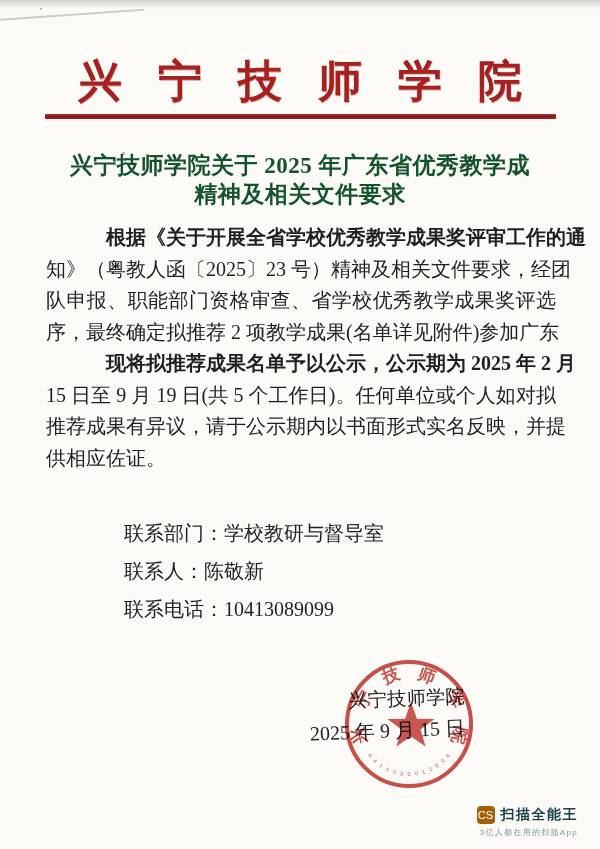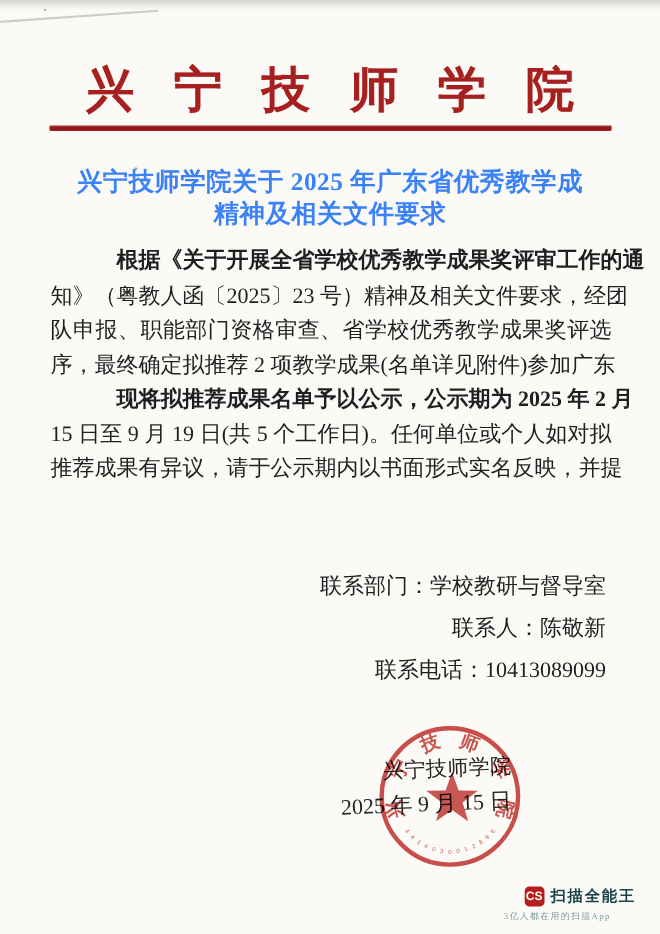--- a/index.html
+++ b/index.html
@@ -32,36 +32,36 @@
   .rule {
     position:absolute; top:114px; left:45px; right:44px; height:5px;
     background:linear-gradient(180deg,#b03437 0%, #8d1517 45%, #a02023 100%);
     border-radius:1px;
   }
 
   
   .doc-title {
     position:absolute; top:151px; left:35px; right:35px;
     text-align:center; font-size:23px; font-weight:bold;
-    line-height:29px; color:#3b82f6; letter-spacing:0.5px;
+    line-height:29px; color:#14532d; letter-spacing:0.5px;
   }
 
   
   .body-text {
     position:absolute; top:222px; left:46px; width:510px;
     font-size:20px; line-height:31.5px; color:#1f1f1f;
   }
   .bline { text-align:justify; text-align-last:justify; white-space:nowrap; }
   .bline.end { text-align-last:left; white-space:normal; }
   .bline.indent { text-indent:60px;font-weight:bold; }
 
   
   .contacts {
-    position:absolute; top:514px; left:41px; width:510px;
-    font-size:20px; line-height:38px; color:#1f1f1f;text-align:right;
+    position:absolute; top:514px; left:64px; width:510px;
+    font-size:20px; line-height:38px; color:#1f1f1f;
   }
   .contact-line { padding-left:60px; }
 
   
   .signature {
     position:absolute; left:0; top:0; width:600px; height:849px;
     transform:rotate(-2.3deg); transform-origin:400px 720px;
     mix-blend-mode:multiply; pointer-events:none;
   }
   .sig-org {
@@ -76,32 +76,32 @@
   
   .seal {
     position:absolute; left:330px; top:650px;
     mix-blend-mode:multiply; opacity:0.9;
   }
 
   
   .watermark { position:absolute; top:806px; right:22px; width:120px; }
   .wm-row { display:flex; align-items:center; justify-content:flex-end; gap:6px; }
   .wm-badge {
-    width:18px; height:18px; border-radius:4px; background:#b91c1c;
+    width:18px; height:18px; border-radius:4px; background:#a16207;
     color:#ffffff; font-family:"Liberation Sans","DejaVu Sans",sans-serif;
-    font-weight:bold; font-size:11px; line-height:18px; text-align:center;
+    font-weight:normal; font-size:11px; line-height:18px; text-align:center;
   }
   .wm-name {
     font-family:Liberation Serif, serif;
     font-size:14px; font-weight:bold; color:#1c4448; letter-spacing:1.5px;
     white-space:nowrap;
   }
   .wm-tagline {
-    margin-top:3px; 
-    font-family:Liberation Serif, serif;
+    margin-top:3px; text-align:right;
+    font-family:Liberation Sans, sans-serif;
     font-size:8px; color:#7b979b; letter-spacing:1.3px; white-space:nowrap;
   }
 </style>
 </head>
 <body>
 
 <div class="page">
 
   <div class="scan-top"></div>
   <div class="scan-streak"></div>
@@ -117,20 +117,21 @@
   </div>
 
   <div class="body-text">
     <div class="bline indent">根据《关于开展全省学校优秀教学成果奖评审工作的通</div>
     <div class="bline">知》（粤教人函〔2025〕23 号）精神及相关文件要求，经团</div>
     <div class="bline">队申报、职能部门资格审查、省学校优秀教学成果奖评选</div>
     <div class="bline">序，最终确定拟推荐 2 项教学成果(名单详见附件)参加广东</div>
     <div class="bline indent">现将拟推荐成果名单予以公示，公示期为 2025 年 2 月</div>
     <div class="bline">15 日至 9 月 19 日(共 5 个工作日)。任何单位或个人如对拟</div>
     <div class="bline">推荐成果有异议，请于公示期内以书面形式实名反映，并提</div>
+    <div class="bline end">供相应佐证。</div>
   </div>
 
   <div class="contacts">
     <div class="contact-line">联系部门：学校教研与督导室</div>
     <div class="contact-line">联系人：陈敬新</div>
     <div class="contact-line">联系电话：10413089099</div>
   </div>
 
   <div class="signature">
     <div class="sig-org">兴宁技师学院</div>

